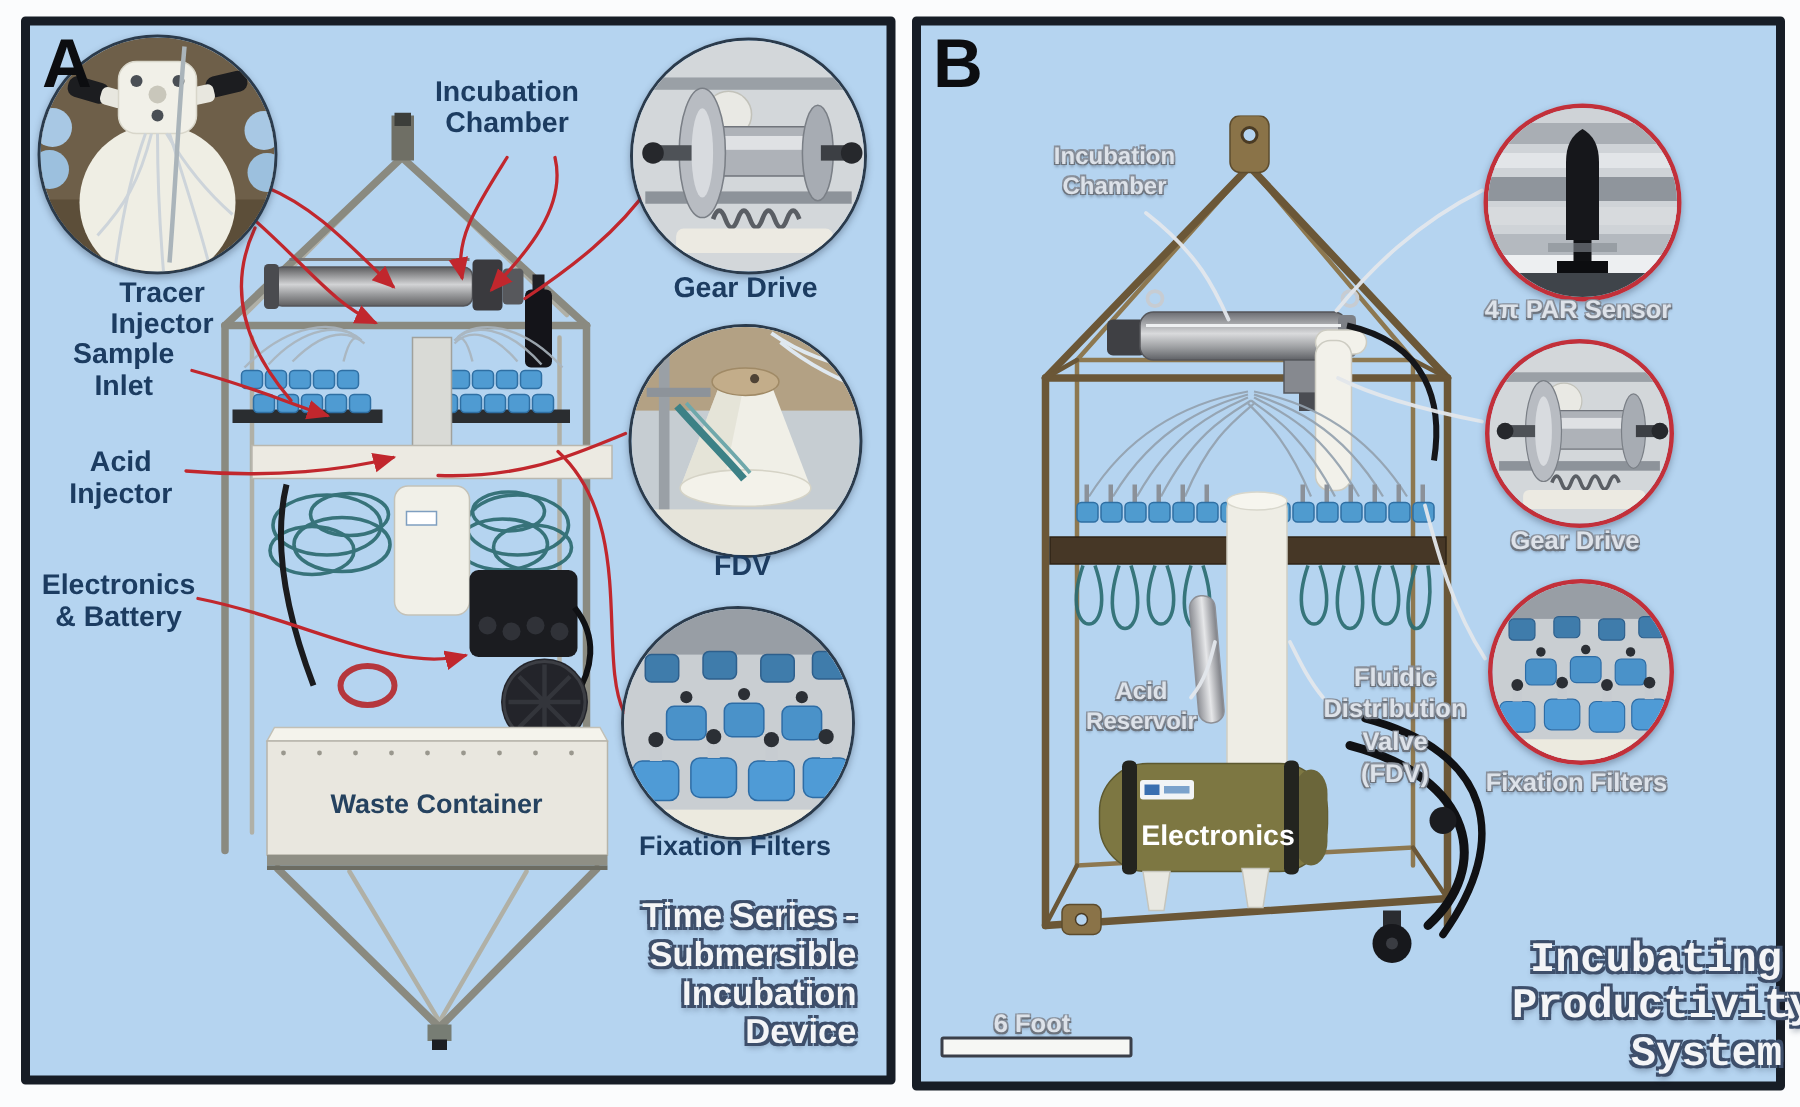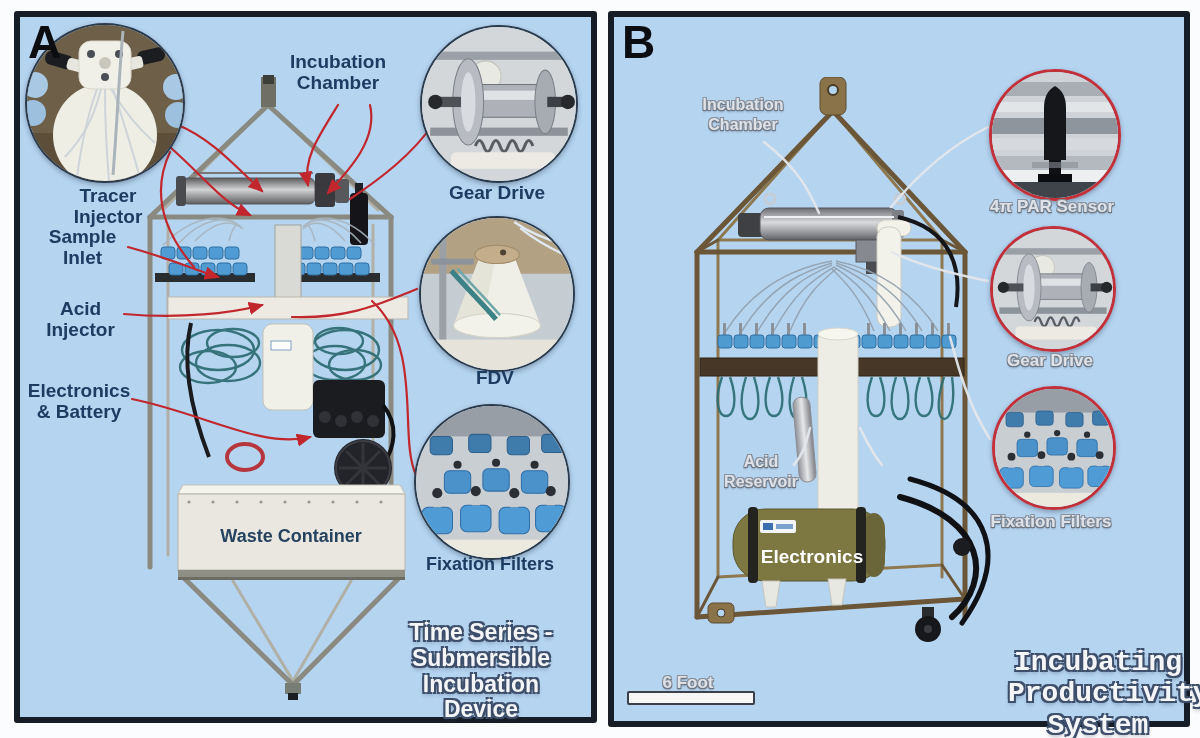--- a/index.html
+++ b/index.html
@@ -25,26 +25,25 @@
     font-size:19px;line-height:1.1;text-align:center;white-space:pre-line;
   }
   .lbl.small{font-size:18px;}
   .emb{
     position:absolute;font-weight:bold;font-size:17px;line-height:1.25;
     text-align:center;white-space:pre-line;color:#dde2e9;
     text-shadow:-1px -1px 0 #8a919c,1px -1px 0 #858c97,-1px 1px 0 #6d747e,
                  1px 1px 0 #6d747e,0 2px 2px rgba(60,70,88,.45);
   }
   .title{
-    position:absolute;font-weight:bold;text-align:center;line-height:1.12;
+    position:absolute;font-weight:bold;text-align:right;line-height:1.12;
     white-space:pre-line;color:var(--title-fill,#f4f5f7);
     text-shadow:-2px -2px 0 var(--title-outline,#3e4f6b),2px -2px 0 var(--title-outline,#3e4f6b),
                 -2px 2px 0 var(--title-outline,#3e4f6b),2px 2px 0 var(--title-outline,#3e4f6b),
                  0 3px 4px rgba(35,48,70,.45);
-    margin-top:22px;
   }
   #title-a{font-size:23px;}
   #title-b{font-size:28px;font-family:Liberation Mono, monospace;}
   .inset{
     position:absolute;border-radius:50%;overflow:hidden;
     box-shadow:0 2px 5px rgba(30,40,60,.35);
   }
   .inset.navy{border:2.5px solid var(--inset-ring-a,#2b3b4c);}
   .inset.red{border:3px solid var(--inset-ring-b,#c2303a);}
   .inset svg{display:block;width:100%;height:100%;}
@@ -562,18 +561,22 @@
   </div>
 
   <div class="letter" style="left:8px;top:2px;">B</div>
   <div class="emb" style="left:69px;top:78px;width:120px;font-size:16px;">Incubation
 Chamber</div>
   <div class="emb" style="left:348px;top:179px;width:180px;">4π PAR Sensor</div>
   <div class="emb" style="left:376px;top:333px;width:120px;">Gear Drive</div>
   <div class="emb" style="left:357px;top:494px;width:160px;">Fixation Filters</div>
   <div class="emb" style="left:97px;top:435px;width:100px;font-size:16px;">Acid
 Reservoir</div>
+  <div class="emb" style="left:266px;top:424px;width:100px;">Fluidic
+Distribution
+Valve
+(FDV)</div>
   <div class="emb" style="left:24px;top:655px;width:100px;">6 Foot</div>
   <div id="scalebar" style="left:13px;top:674px;width:124px;height:10px;"></div>
   <div class="title" id="title-b" style="left:394px;top:608px;width:180px;">Incubating
 Productivity
 System</div>
 </div>
 
 </body></html>

